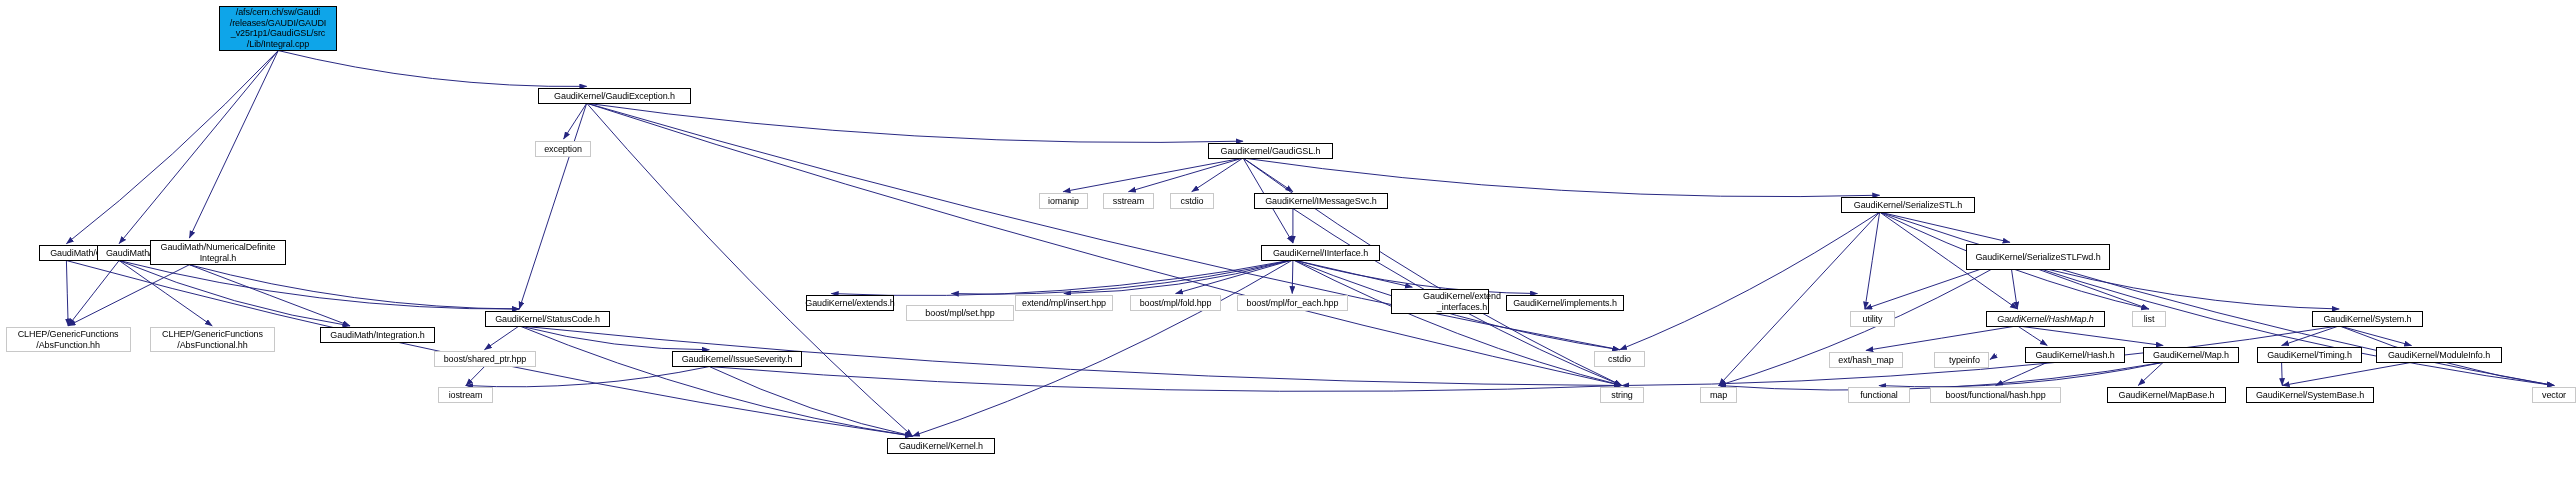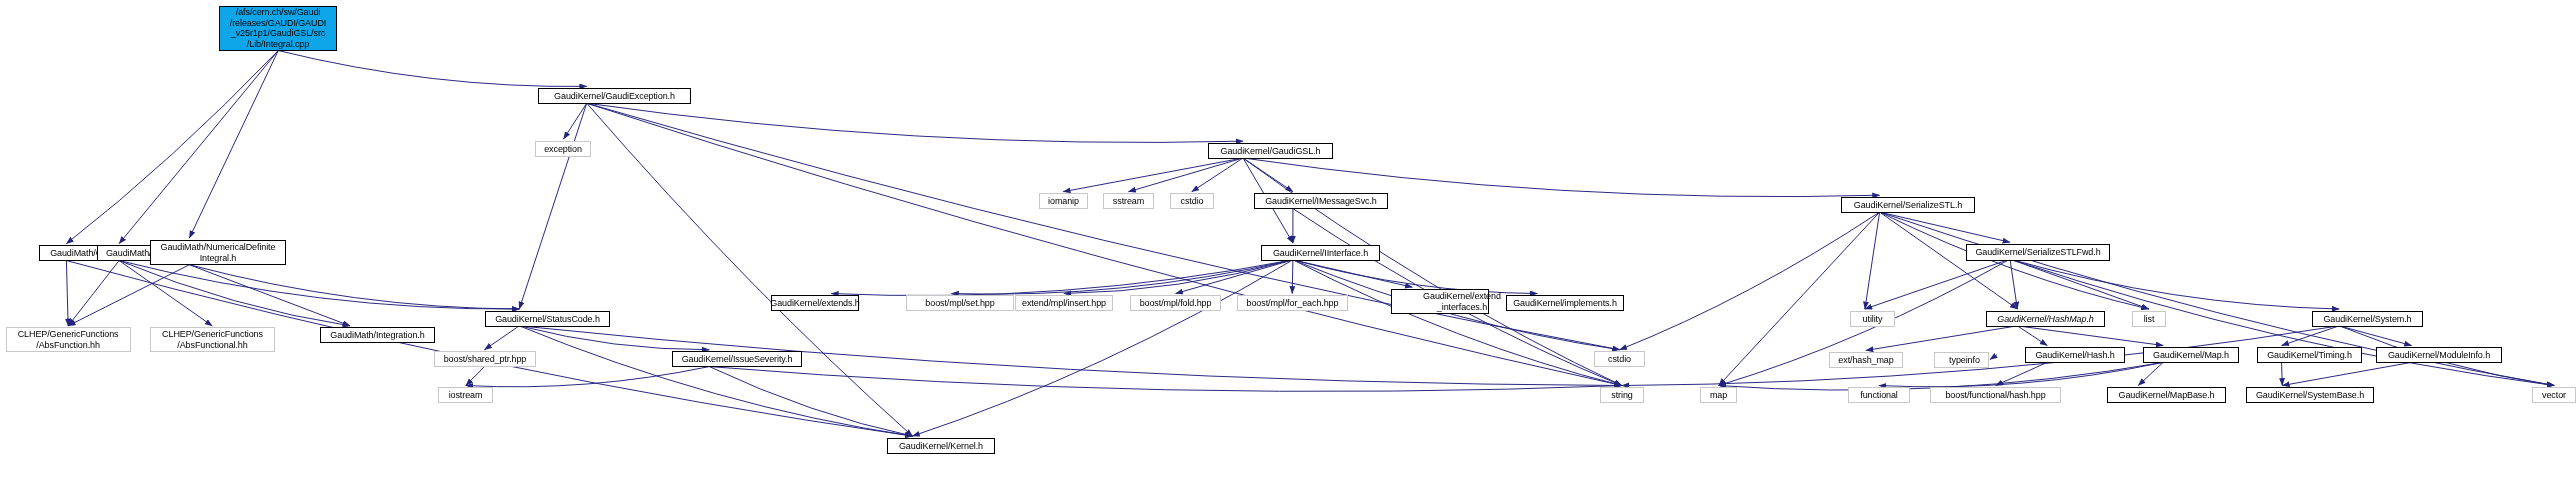--- a/index.html
+++ b/index.html
@@ -121,23 +121,23 @@
       <div class="node lib" style="left: 1039px; top: 193px; width: 49px; height: 15.5px;">iomanip</div>
       <div class="node lib" style="left: 1103px; top: 193px; width: 51px; height: 15.5px;">sstream</div>
       <div class="node lib" style="left: 1170px; top: 193px; width: 44px; height: 15.5px;">cstdio</div>
       <div class="node hdr" style="left: 1226px; top: 193px; width: 134px; height: 15.5px;">GaudiKernel/IMessageSvc.h</div>
       <div class="node hdr" style="left: 1813px; top: 197px; width: 134px; height: 15.5px;">GaudiKernel/SerializeSTL.h</div>
       <div class="node hdr" style="left: 11.2px; top: 245px; width: 110px; height: 15.5px;">GaudiMath/Constant.h</div>
       <div class="node hdr" style="left: 69px; top: 245px; width: 100px; height: 15.5px;">GaudiMath/Integral.h</div>
       <div class="node hdr" style="left: 122px; top: 240px; width: 136px; height: 25px;">GaudiMath/NumericalDefinite
 Integral.h</div>
       <div class="node hdr" style="left: 1233px; top: 245px; width: 119px; height: 15.5px;">GaudiKernel/IInterface.h</div>
-      <div class="node hdr" style="left: 1938px; top: 244px; width: 144px; height: 17px;">GaudiKernel/SerializeSTLFwd.h</div>
-      <div class="node hdr" style="left: 743px; top: 295px; width: 88px; height: 15.5px;">GaudiKernel/extends.h</div>
-      <div class="node lib" style="left: 906px; top: 295px; width: 108px; height: 15.5px;">boost/mpl/set.hpp</div>
+      <div class="node hdr" style="left: 1938px; top: 244px; width: 144px; height: 26px;">GaudiKernel/SerializeSTLFwd.h</div>
+      <div class="node hdr" style="left: 778px; top: 295px; width: 88px; height: 15.5px;">GaudiKernel/extends.h</div>
+      <div class="node lib" style="left: 906px; top: 305px; width: 108px; height: 15.5px;">boost/mpl/set.hpp</div>
       <div class="node lib" style="left: 1015px; top: 295px; width: 98px; height: 15.5px;">extend/mpl/insert.hpp</div>
       <div class="node lib" style="left: 1130px; top: 295px; width: 91px; height: 15.5px;">boost/mpl/fold.hpp</div>
       <div class="node lib" style="left: 1237px; top: 295px; width: 111px; height: 15.5px;">boost/mpl/for_each.hpp</div>
       <div class="node hdr" style="left: 1363px; top: 289px; width: 98px; height: 25px; padding-left: 46px;">GaudiKernel/extend
 _interfaces.h</div>
       <div class="node hdr" style="left: 1478px; top: 295px; width: 118px; height: 15.5px;">GaudiKernel/implements.h</div>
       <div class="node hdr" style="left: 457px; top: 311px; width: 125px; height: 15.5px;">GaudiKernel/StatusCode.h</div>
       <div class="node lib" style="left: 1842px; top: 311px; width: 45px; height: 15.5px; margin-left: 8px;">utility</div>
       <div class="node hdr" style="left: 1958px; top: 311px; width: 119px; height: 15.5px; font-style: italic;">GaudiKernel/HashMap.h</div>
       <div class="node lib" style="left: 2132px; top: 311px; width: 34px; height: 15.5px;">list</div>

